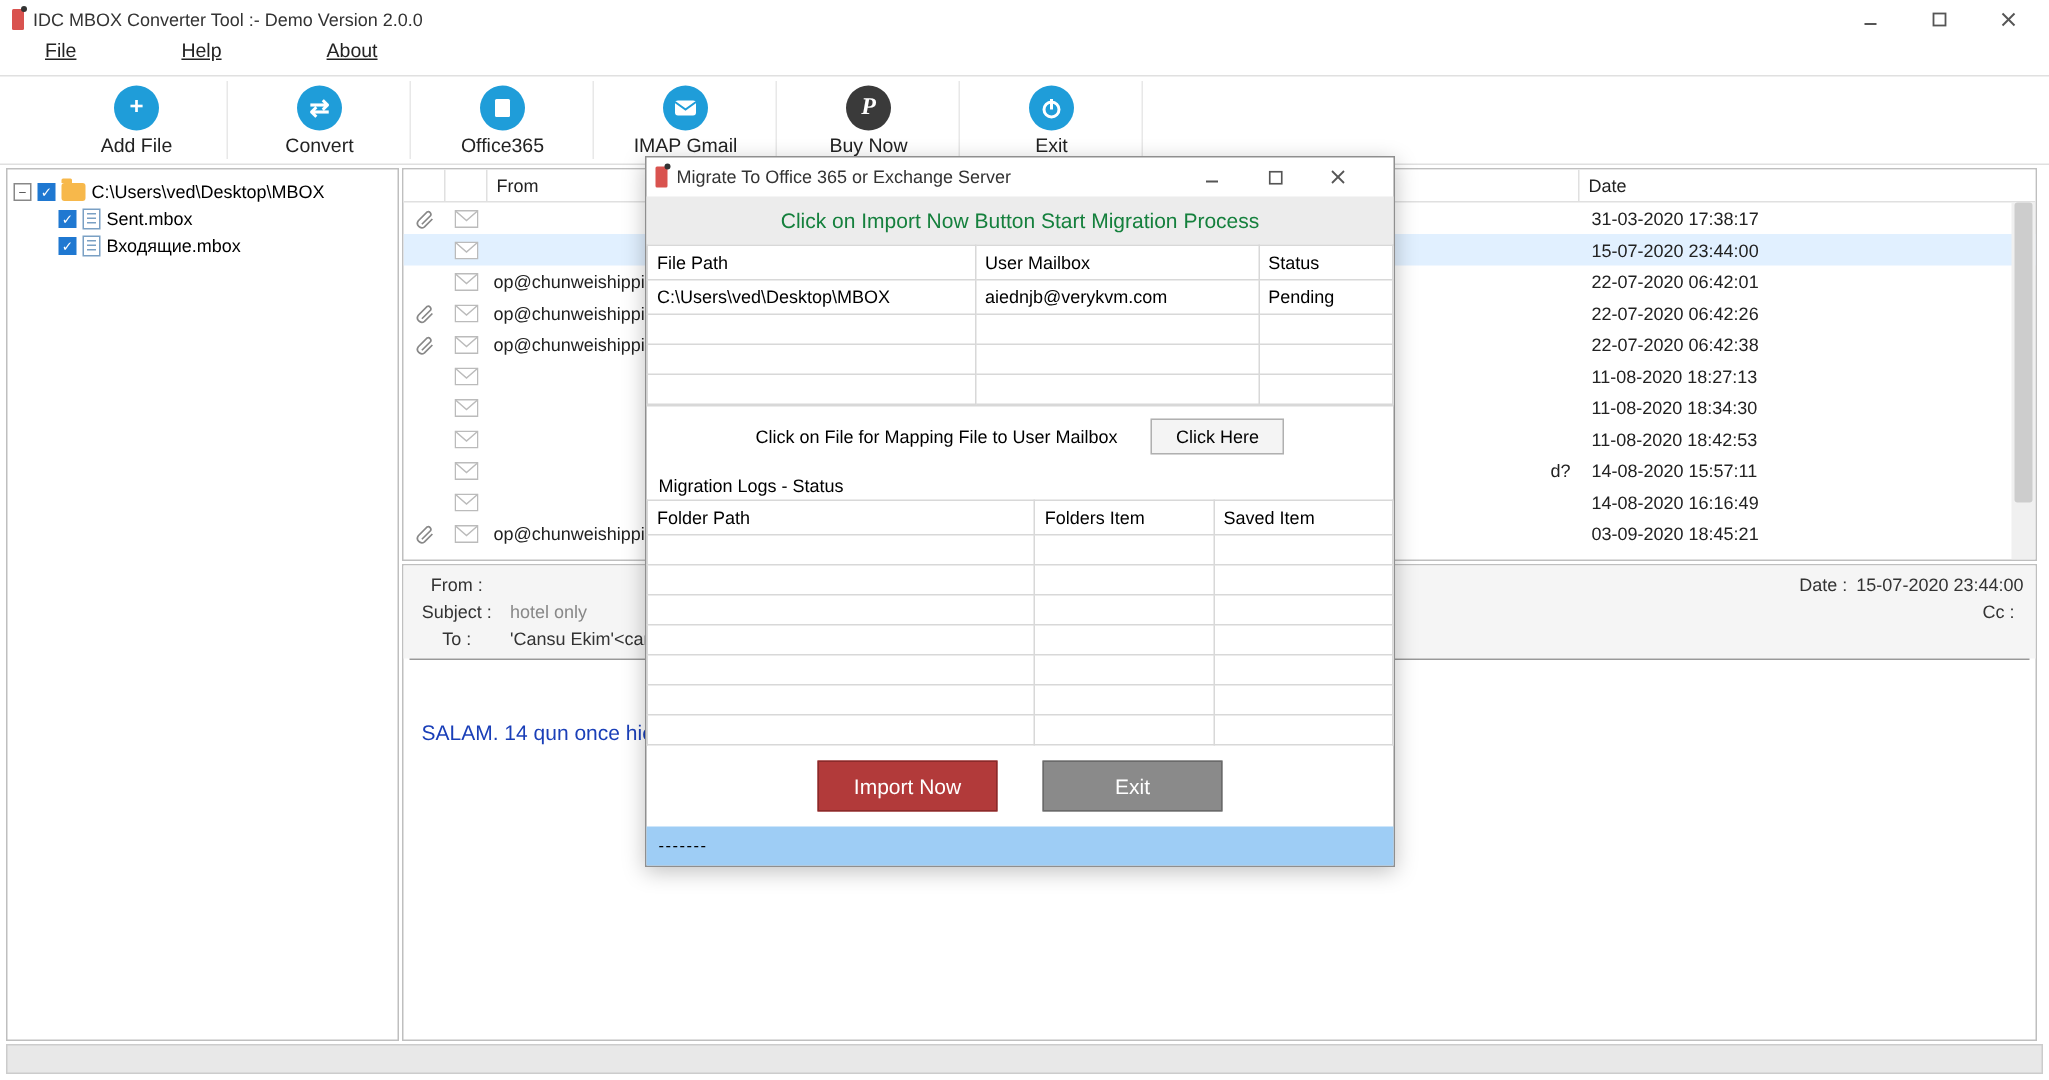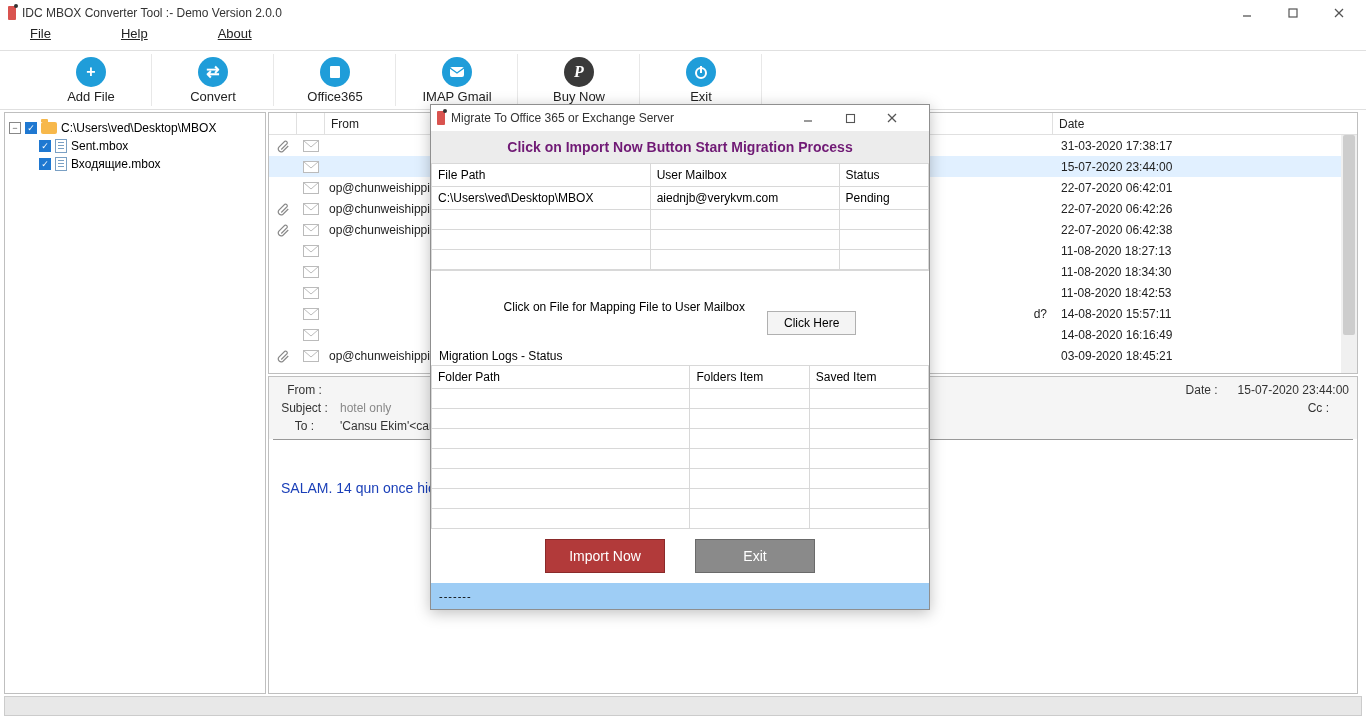--- a/index.html
+++ b/index.html
@@ -48,37 +48,37 @@
   .col-env{ width:28px; display:flex; justify-content:center; color:#aaa;}
   .col-from{ width:728px; padding-left:4px; overflow:hidden; white-space:nowrap;}
   .col-date{ flex:1; padding-left:8px;}
   .ml-scroll{ position:absolute; right:0; top:22px; bottom:0; width:16px; background:#f0f0f0;}
   .ml-scroll .thumb{ position:absolute; left:2px; right:2px; top:0; height:200px; background:#cdcdcd; border-radius:2px;}
 
   .preview { border:1px solid #bfbfbf; flex:1; margin-top:2px; display:flex; flex-direction:column;}
   .prev-head { background:#f5f5f5; padding:4px 8px; font-size:12px; color:#333;}
   .prev-head .row{ display:flex; gap:8px; height:18px; align-items:center;}
   .prev-head .lbl{ width:55px;text-align:center;}
-  .prev-head .r-col{ margin-left:auto; display:flex; gap:20px;}
+  .prev-head .r-col{ margin-left:auto; display:flex; gap:6px;}
   .prev-body { flex:1; padding:40px 12px; font-size:14px; color:#1a3fb8;}
 
   .statusbar { height:20px; background:#e8e8e8; border:1px solid #ccc; margin:0 4px 4px 4px;}
 
   
   .dialog { position:absolute; left:430px; top:104px; width:500px; background:#fff; border:1px solid #8f8f8f; box-shadow:0 3px 14px rgba(0,0,0,.25); display:flex; flex-direction:column; z-index:100;}
   .dlg-title { height:26px; display:flex; align-items:center; font-size:12px; color:#333; padding:0 6px; gap:6px;}
   .dlg-title .spacer{flex:1;}
   .dlg-title .wc{ width:36px; text-align:center; color:#555; cursor:pointer;}
-  .dlg-banner{ background:#ececec; text-align:center; font-size:14px; font-weight:700; color:#701a75; padding:8px 0;}
+  .dlg-banner{ background:#ececec; text-align:center; font-size:14px; font-weight:400; color:#15803d; padding:8px 0;}
   .grid{ border-collapse:collapse; width:100%; font-size:12px;}
   .grid th,.grid td{ border:1px solid #d8d8d8; padding:4px 6px; text-align:left; height:20px; background:#fff;}
   .grid th{ font-weight:400; background:#fff;}
   .grid tbody tr.empty td{ height:20px;}
   .maprow{ display:flex; align-items:center; justify-content:center; gap:22px; padding:8px 0; border-top:1px solid #d8d8d8; font-size:12px;}
-  .btn{ padding:4px 16px; border:1px solid #b0b0b0; background:#f4f4f4; font-size:12px; cursor:pointer;margin-top:32px;}
+  .btn{ padding:4px 16px; border:1px solid #b0b0b0; background:#f4f4f4; font-size:12px; cursor:pointer;}
   .log-cap{ font-size:12px; padding:6px 0 2px 8px;}
   .dlg-buttons{ display:flex; justify-content:center; gap:30px; padding:10px 0;}
   .big-btn{ width:120px; height:34px; border:1px solid #888; font-size:14px; cursor:pointer; color:#fff;}
   .big-btn.import{ background:#b23a3a; border-color:#8a2a2a;}
   .big-btn.exit{ background:#8a8a8a; border-color:#6a6a6a;}
   .dlg-status{ height:26px; background:#9ecdf5; display:flex; align-items:center; padding:0 8px; font-size:11px; letter-spacing:1px;}
   svg{display:block;}
 </style>
 </head>
 <body>

